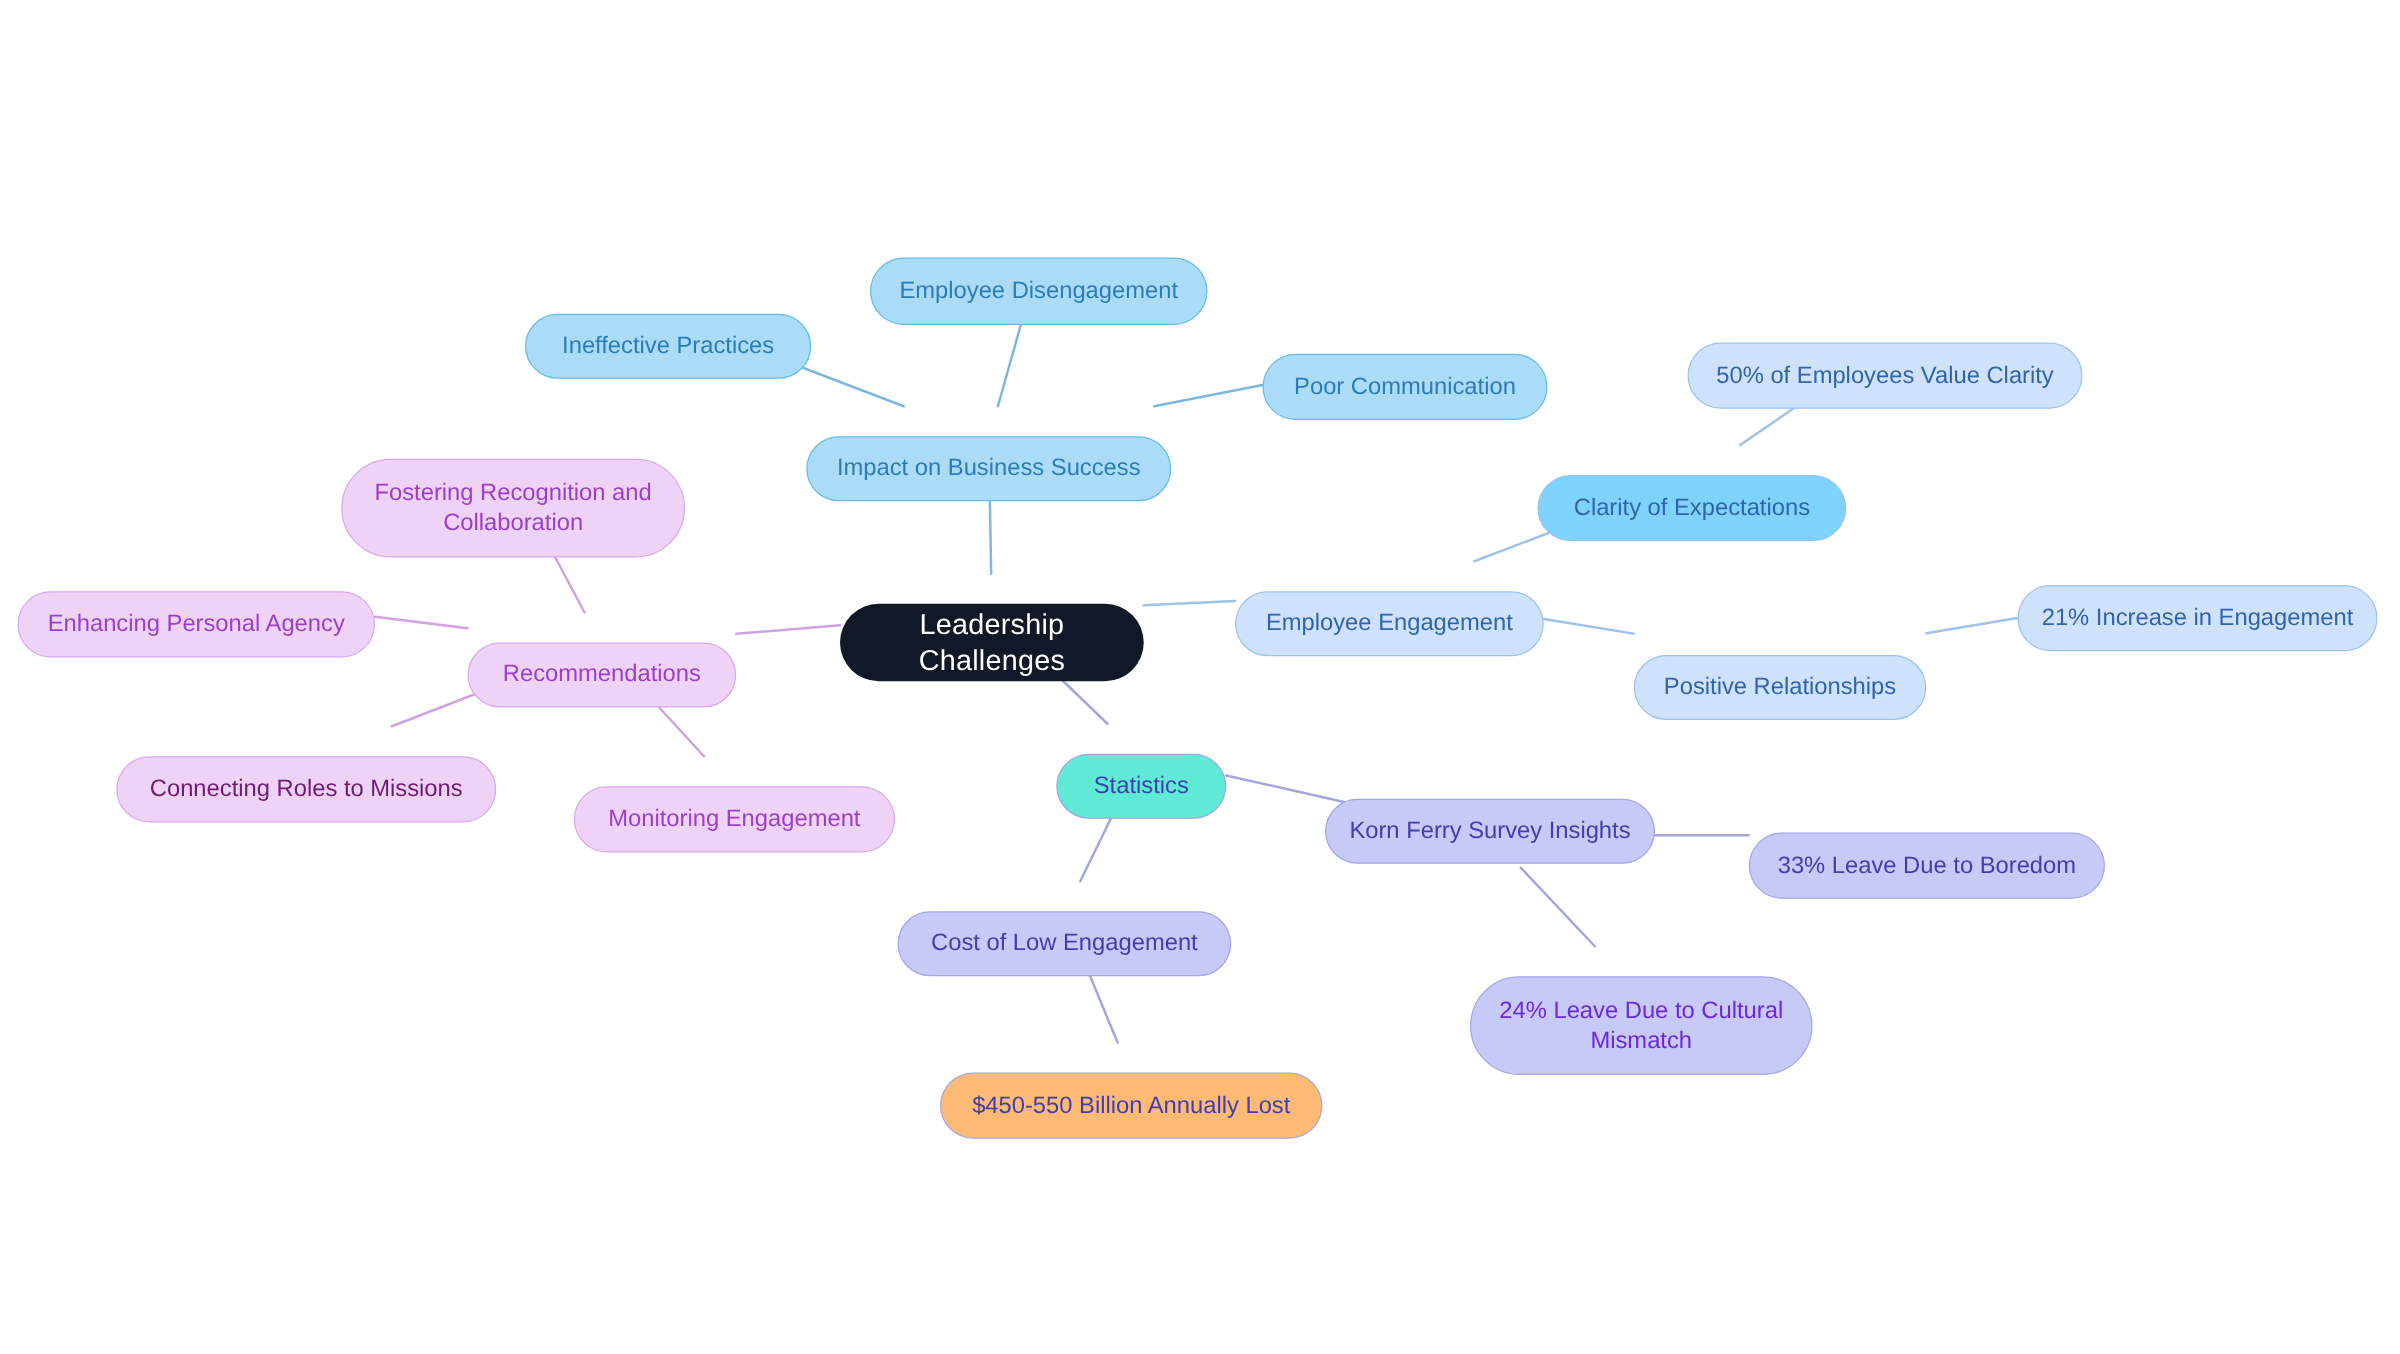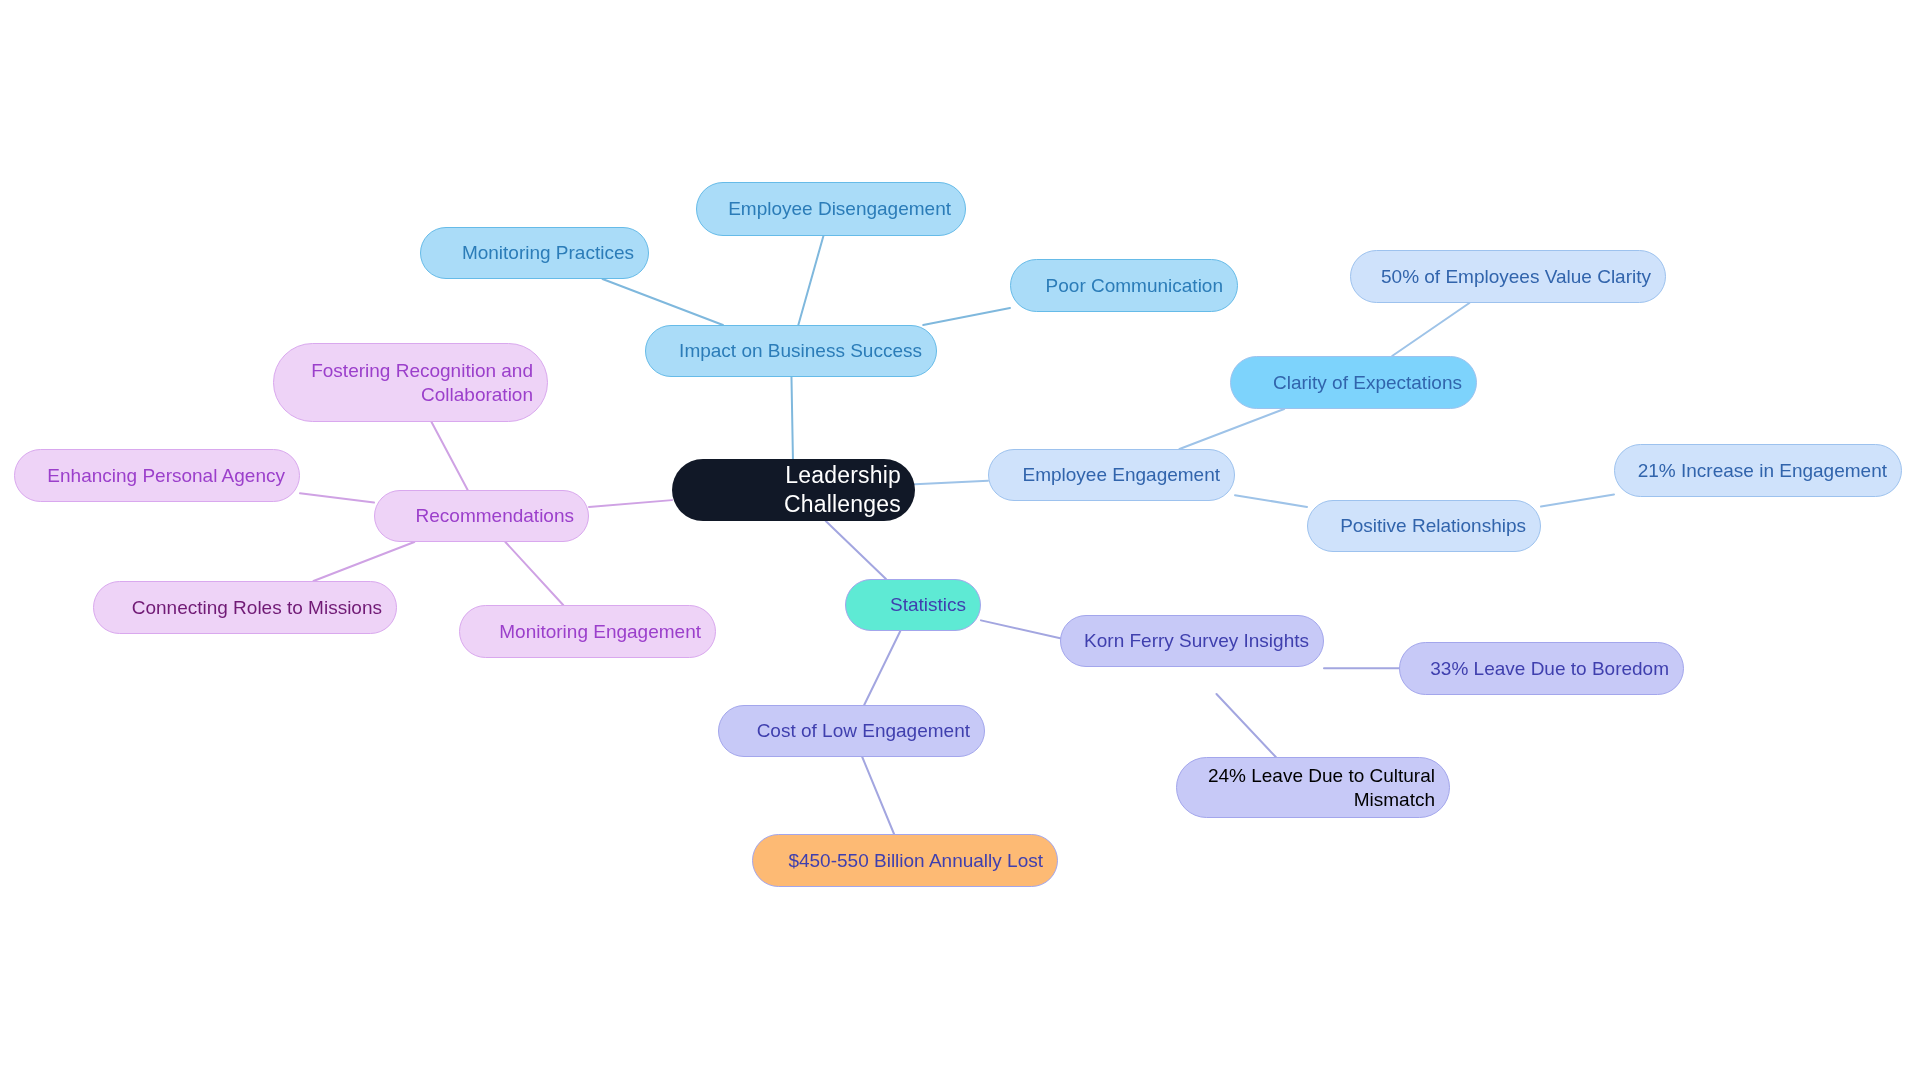--- a/index.html
+++ b/index.html
@@ -25,28 +25,29 @@
     width: 1920px;
     height: 1083px;
     pointer-events: none;
   }
   .node {
     position: absolute;
     box-sizing: border-box;
     display: flex;
     align-items: center;
     justify-content: center;
-    text-align: right;
+    text-align: center;
     border-radius: 999px;
     border-style: solid;
     border-width: 1.5px;
     line-height: 1.25;
     padding: 6px 14px;
     white-space: pre-line;
     z-index: 2;
+    margin-top: 24px;
   }
   .node.root {
     border-radius: 34px;
     border-width: 0;
     font-size: 23px;
     letter-spacing: 0.2px;
   }
   .node-label {
     display: block;
     width: 100%;
@@ -75,31 +76,31 @@
       <line x1="672" y1="500.125" x2="589" y2="507.0416666666667" stroke="#cfa2e4" stroke-width="2" stroke-linecap="round"></line>
       <line x1="467.67228464419475" y1="490" x2="431.5074906367041" y2="422" stroke="#cfa2e4" stroke-width="2" stroke-linecap="round"></line>
       <line x1="374" y1="502.58320493066253" x2="300" y2="493.3474576271186" stroke="#cfa2e4" stroke-width="2" stroke-linecap="round"></line>
       <line x1="414.2978142076503" y1="542" x2="313.4945355191257" y2="581" stroke="#cfa2e4" stroke-width="2" stroke-linecap="round"></line>
       <line x1="505.36147186147184" y1="542" x2="563.1796536796537" y2="605" stroke="#cfa2e4" stroke-width="2" stroke-linecap="round"></line>
     </svg>
   <div id="node-layer">
       <div class="node root" style="left: 672px; top: 459px; width: 243px; height: 62px; font-size: 23px; background: rgb(17, 24, 39); color: rgb(255, 255, 255); border-color: rgb(17, 24, 39);"><span class="node-label">Leadership Challenges</span></div>
       <div class="node" style="left: 645px; top: 325px; width: 292px; height: 52px; font-size: 19px; background: rgb(170, 220, 248); color: rgb(43, 124, 184); border-color: rgb(102, 187, 232);"><span class="node-label">Impact on Business Success</span></div>
       <div class="node" style="left: 696px; top: 182px; width: 270px; height: 54px; font-size: 19px; background: rgb(170, 220, 248); color: rgb(43, 124, 184); border-color: rgb(102, 187, 232);"><span class="node-label">Employee Disengagement</span></div>
-      <div class="node" style="left: 420px; top: 227px; width: 229px; height: 52px; font-size: 19px; background: rgb(170, 220, 248); color: rgb(43, 124, 184); border-color: rgb(102, 187, 232);"><span class="node-label">Monitoring Practices</span></div>
+      <div class="node" style="left: 420px; top: 227px; width: 229px; height: 52px; font-size: 19px; background: rgb(170, 220, 248); color: rgb(43, 124, 184); border-color: rgb(102, 187, 232);"><span class="node-label">Ineffective Practices</span></div>
       <div class="node" style="left: 1010px; top: 259px; width: 228px; height: 53px; font-size: 19px; background: rgb(170, 220, 248); color: rgb(43, 124, 184); border-color: rgb(102, 187, 232);"><span class="node-label">Poor Communication</span></div>
       <div class="node" style="left: 988px; top: 449px; width: 247px; height: 52px; font-size: 19px; background: rgb(207, 226, 251); color: rgb(49, 100, 172); border-color: rgb(157, 194, 238);"><span class="node-label">Employee Engagement</span></div>
       <div class="node" style="left: 1230px; top: 356px; width: 247px; height: 53px; font-size: 19px; background: #7dd3fc; color: rgb(49, 100, 172); border-color: rgb(157, 194, 238);"><span class="node-label">Clarity of Expectations</span></div>
       <div class="node" style="left: 1350px; top: 250px; width: 316px; height: 53px; font-size: 19px; background: rgb(207, 226, 251); color: rgb(49, 100, 172); border-color: rgb(157, 194, 238);"><span class="node-label">50% of Employees Value Clarity</span></div>
       <div class="node" style="left: 1307px; top: 500px; width: 234px; height: 52px; font-size: 19px; background: rgb(207, 226, 251); color: rgb(49, 100, 172); border-color: rgb(157, 194, 238);"><span class="node-label">Positive Relationships</span></div>
       <div class="node" style="left: 1614px; top: 444px; width: 288px; height: 53px; font-size: 19px; background: rgb(207, 226, 251); color: rgb(49, 100, 172); border-color: rgb(157, 194, 238);"><span class="node-label">21% Increase in Engagement</span></div>
       <div class="node" style="left: 845px; top: 579px; width: 136px; height: 52px; font-size: 19px; background: #5eead4; color: rgb(63, 63, 174); border-color: rgb(163, 166, 236);"><span class="node-label">Statistics</span></div>
       <div class="node" style="left: 1060px; top: 615px; width: 264px; height: 52px; font-size: 19px; background: rgb(199, 201, 247); color: rgb(63, 63, 174); border-color: rgb(163, 166, 236);"><span class="node-label">Korn Ferry Survey Insights</span></div>
       <div class="node" style="left: 1399px; top: 642px; width: 285px; height: 53px; font-size: 19px; background: rgb(199, 201, 247); color: rgb(63, 63, 174); border-color: rgb(163, 166, 236);"><span class="node-label">33% Leave Due to Boredom</span></div>
-      <div class="node" style="left: 1176px; top: 757px; width: 274px; height: 61px; font-size: 19px; background: rgb(199, 201, 247); color: #000000; border-color: rgb(163, 166, 236);"><span class="node-label">24% Leave Due to Cultural Mismatch</span></div>
+      <div class="node" style="left: 1176px; top: 757px; width: 274px; height: 79px; font-size: 19px; background: rgb(199, 201, 247); color: #6d28d9; border-color: rgb(163, 166, 236);"><span class="node-label">24% Leave Due to Cultural Mismatch</span></div>
       <div class="node" style="left: 718px; top: 705px; width: 267px; height: 52px; font-size: 19px; background: rgb(199, 201, 247); color: rgb(63, 63, 174); border-color: rgb(163, 166, 236);"><span class="node-label">Cost of Low Engagement</span></div>
       <div class="node" style="left: 752px; top: 834px; width: 306px; height: 53px; font-size: 19px; background: #fdba74; color: rgb(63, 63, 174); border-color: rgb(163, 166, 236);"><span class="node-label">$450-550 Billion Annually Lost</span></div>
       <div class="node" style="left: 374px; top: 490px; width: 215px; height: 52px; font-size: 19px; background: rgb(238, 211, 247); color: rgb(155, 63, 203); border-color: rgb(217, 168, 238);"><span class="node-label">Recommendations</span></div>
       <div class="node" style="left: 273px; top: 343px; width: 275px; height: 79px; font-size: 19px; background: rgb(238, 211, 247); color: rgb(155, 63, 203); border-color: rgb(217, 168, 238);"><span class="node-label">Fostering Recognition and Collaboration</span></div>
       <div class="node" style="left: 14px; top: 449px; width: 286px; height: 53px; font-size: 19px; background: rgb(238, 211, 247); color: rgb(155, 63, 203); border-color: rgb(217, 168, 238);"><span class="node-label">Enhancing Personal Agency</span></div>
       <div class="node" style="left: 93px; top: 581px; width: 304px; height: 53px; font-size: 19px; background: rgb(238, 211, 247); color: #701a75; border-color: rgb(217, 168, 238);"><span class="node-label">Connecting Roles to Missions</span></div>
       <div class="node" style="left: 459px; top: 605px; width: 257px; height: 53px; font-size: 19px; background: rgb(238, 211, 247); color: rgb(155, 63, 203); border-color: rgb(217, 168, 238);"><span class="node-label">Monitoring Engagement</span></div>
     </div>
 </div>
 

